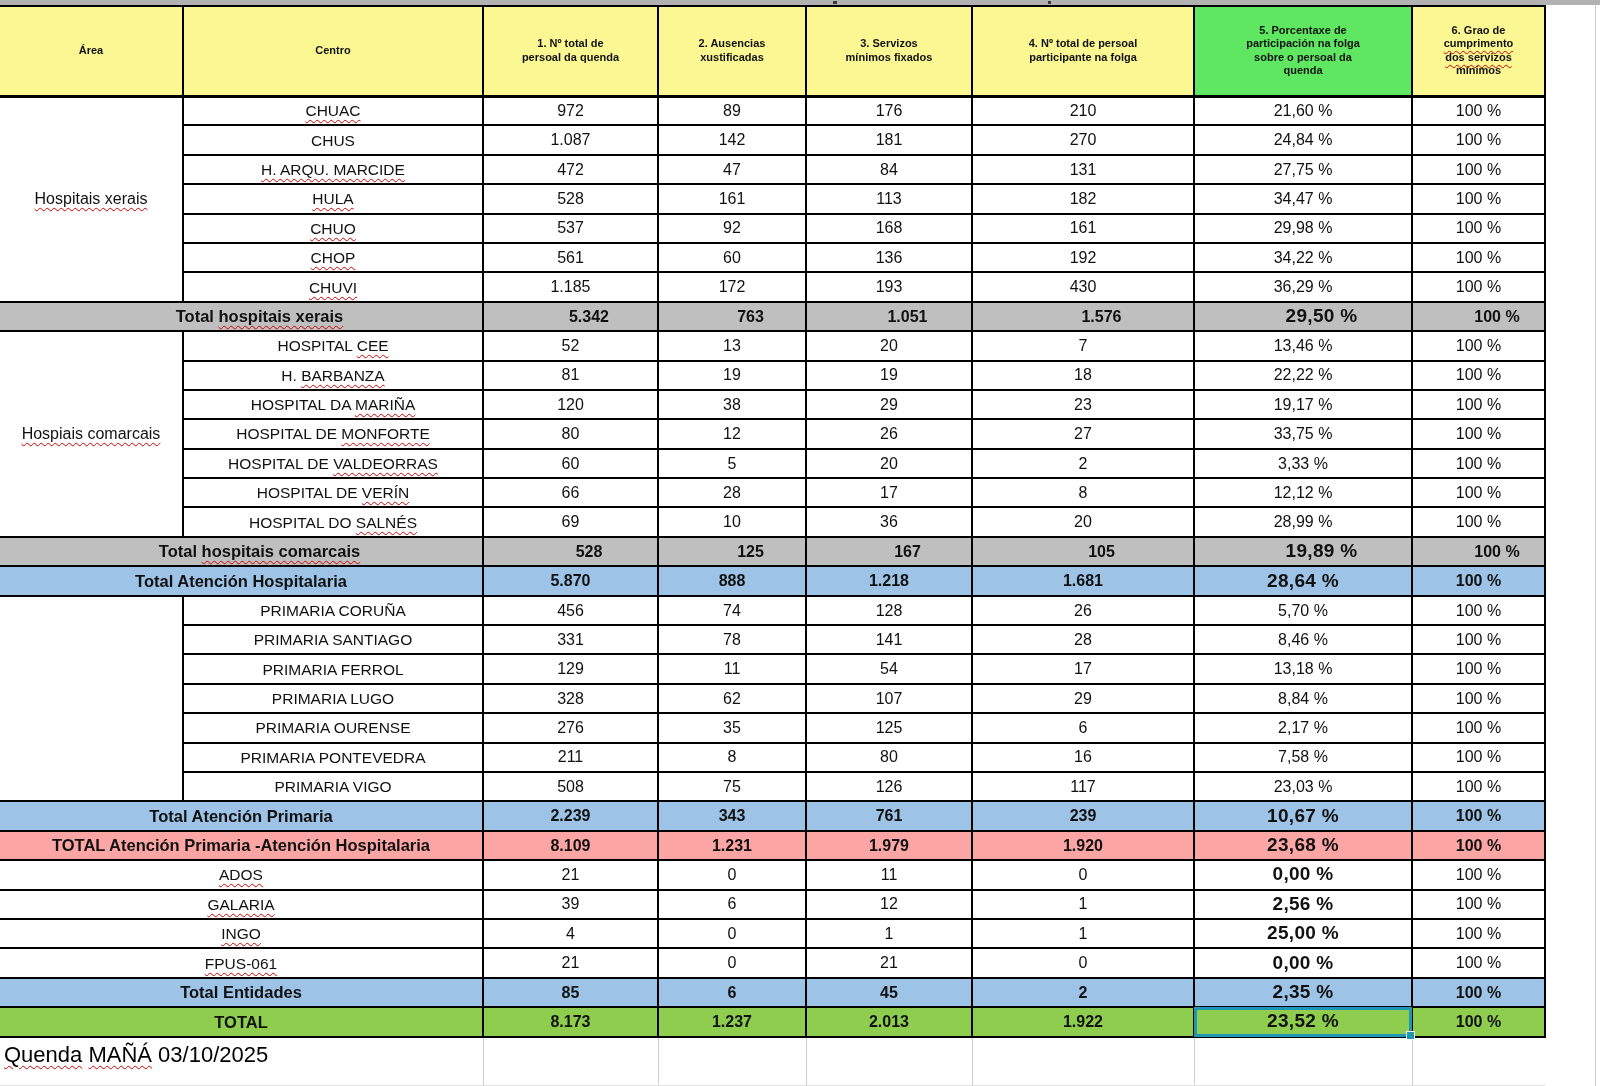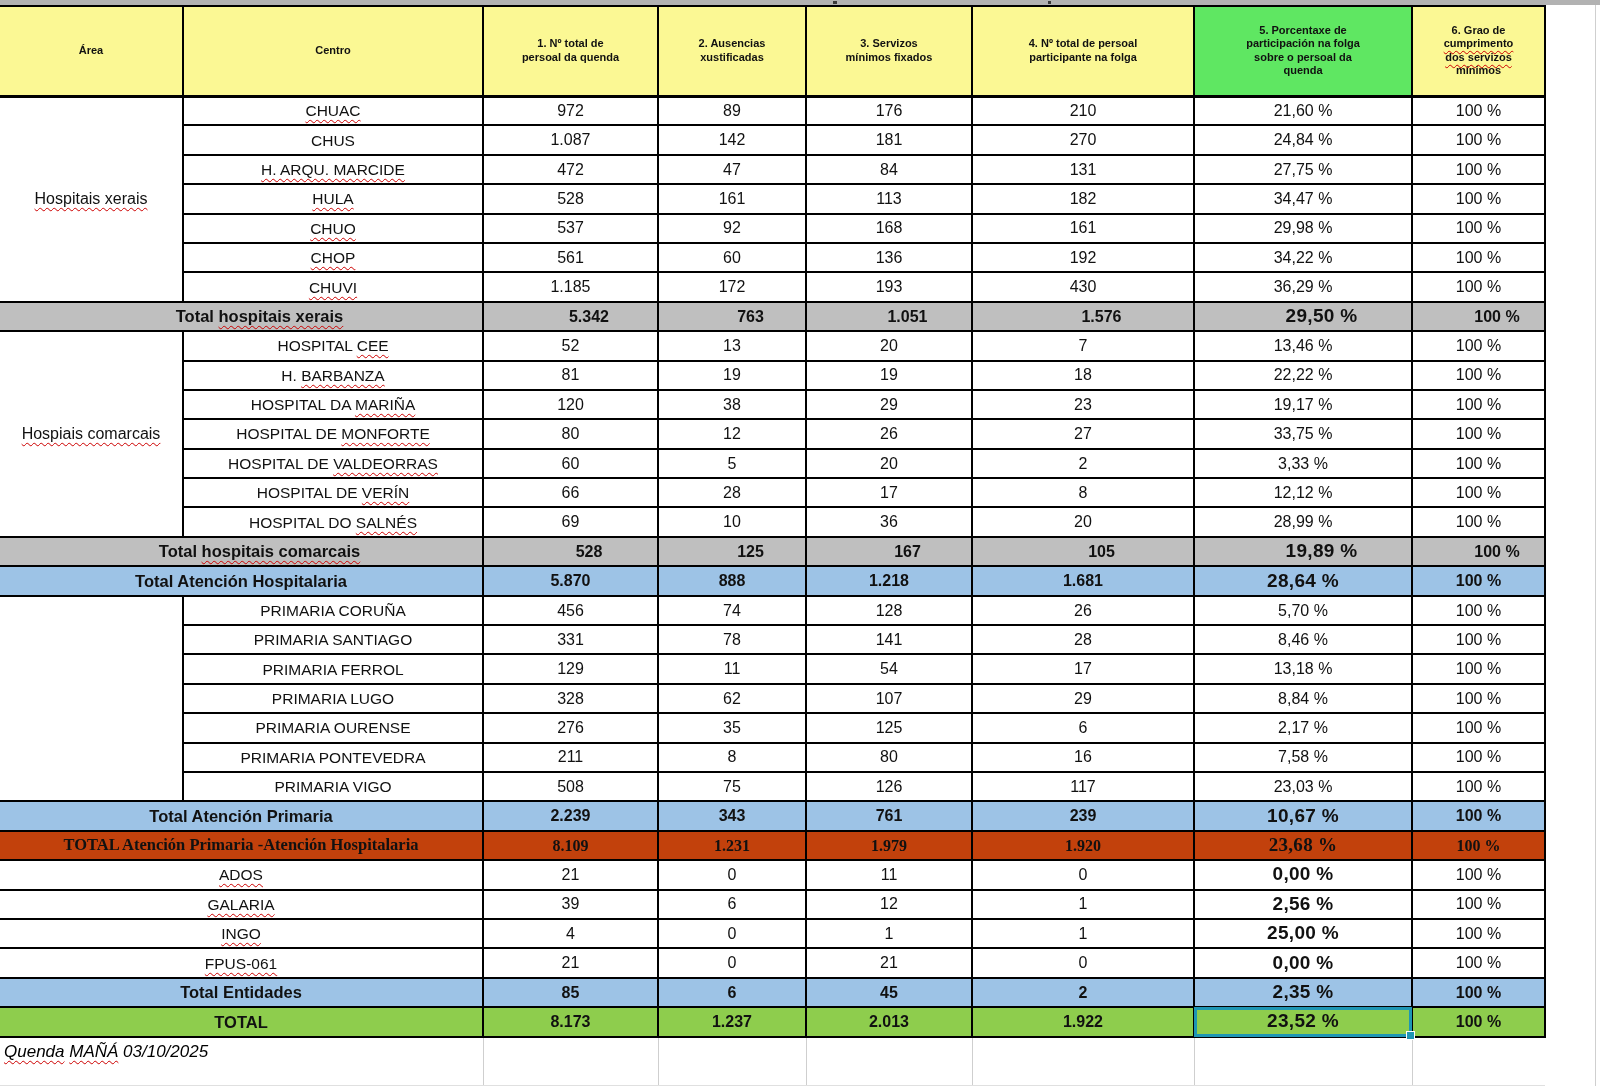--- a/index.html
+++ b/index.html
@@ -28,38 +28,38 @@
   .sheet thead th{
     background:#fbf894;font-weight:bold;font-size:11px;line-height:1.22;
     border-bottom:3px solid #000;border-top:2px solid #000;
   }
   .sheet thead th.hgreen{background:#5fe762;}
   .sheet tbody tr{height:29.4px;}
   td.area{background:#fff;font-size:16px;}
   td.label{font-size:15.5px;}
   tr.gray  td{background:#bfbfbf;font-weight:bold;padding-left:39px;}
   tr.blue  td{background:#9dc3e6;font-weight:bold;}
-  tr.orange td{background:#c2410c;font-weight:bold;font-family:Liberation Serif, serif;}
+  tr.orange td{background:#fca5a5;font-weight:bold;}
   tr.greenrow td{background:#8ecd4d;font-weight:bold;}
   tr.gray td.label,tr.blue td.label,tr.orange td.label,tr.greenrow td.label{font-size:16.5px;}
   td.pctbig{font-size:19px;font-weight:bold;letter-spacing:.3px;}
   td.selcell{
     position:relative;overflow:visible;
     outline:3px solid #1e96b4;outline-offset:-3px;margin-top:16px;
   }
   .sel-handle{
     position:absolute;right:-4px;bottom:-4px;width:7px;height:7px;
     background:#1e96b4;border:1px solid #fff;z-index:5;
   }
   .sq{
     text-decoration-line:underline;text-decoration-style:wavy;
     text-decoration-color:#c00;text-decoration-thickness:1px;text-underline-offset:3px;
   }
   .caption{
-    position:absolute;left:4px;top:1042px;font-size:17px;color:#000;font-style:italic;
+    position:absolute;left:4px;top:1042px;font-size:22px;color:#000;
   }
 </style>
 </head>
 <body>
 
 <div class="top-strip">
   <span class="top-artifact" style="left:688px;width:76px;">
     <svg width="76" height="6" viewBox="0 0 76 6">
         <path d="M0 4 q3 -4 6 0 q3 4 6 0 q3 -4 6 0 q3 4 6 0 q3 -4 6 0 q3 4 6 0 q3 -4 6 0 q3 4 6 0 q3 -4 6 0 q3 4 6 0 q3 -4 6 0 q3 4 6 0" fill="none" stroke="#cc2222" stroke-width="1.6"></path>
       </svg>

